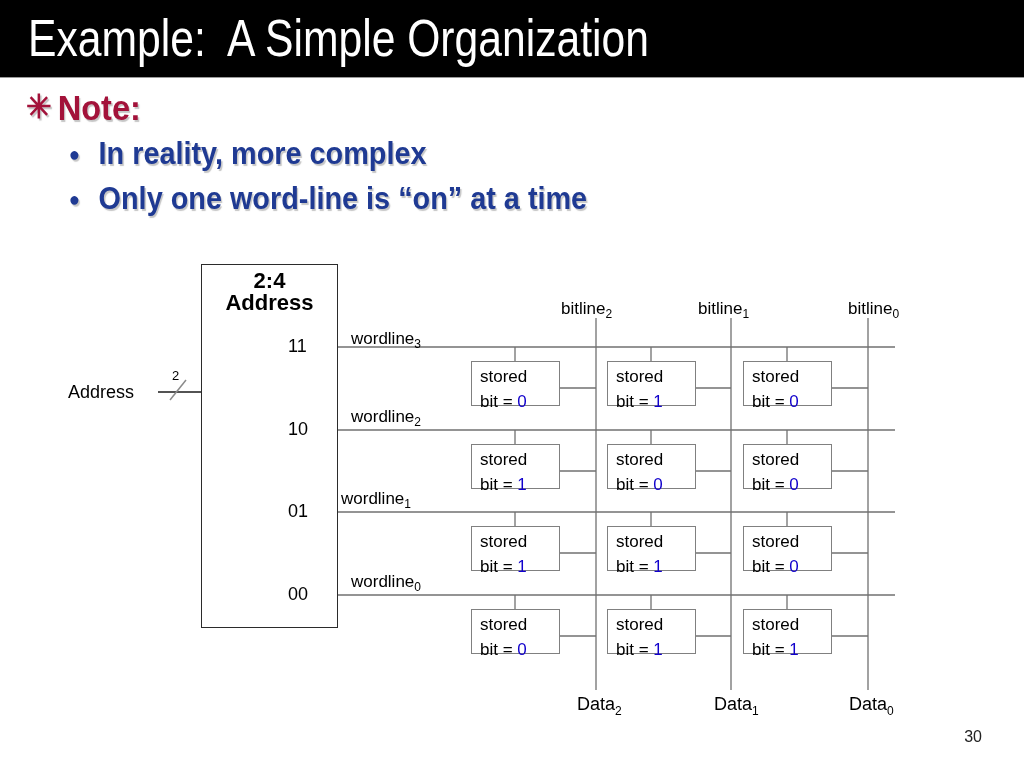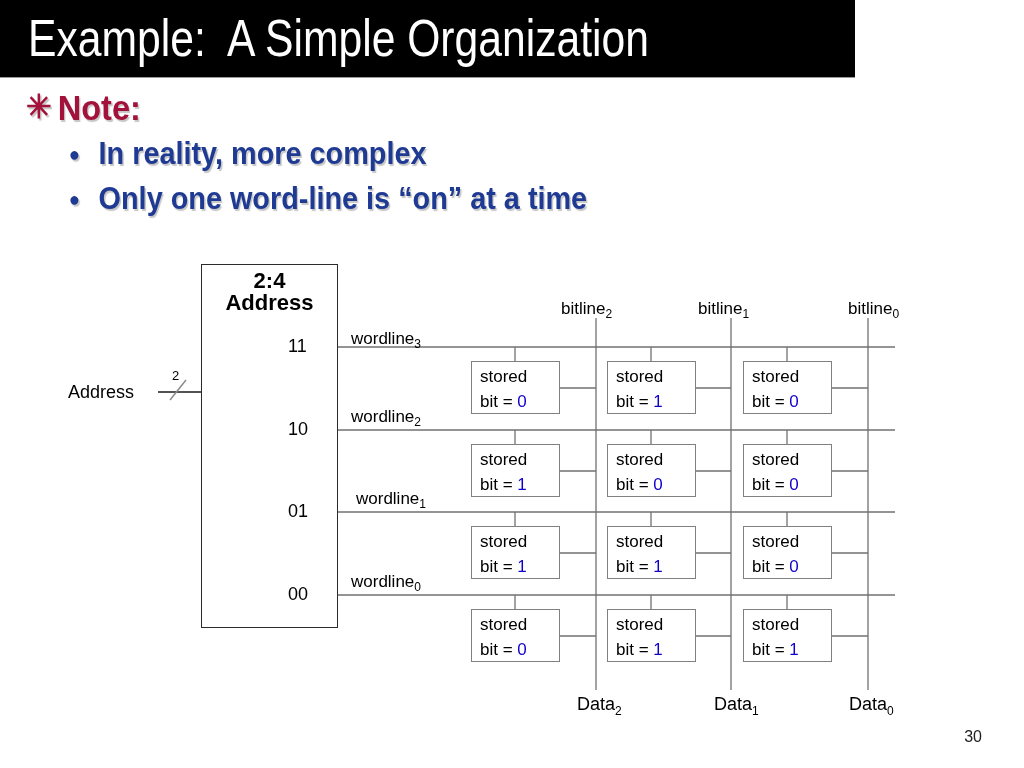--- a/index.html
+++ b/index.html
@@ -10,21 +10,21 @@
     background: #ffffff;
     font-family: "Liberation Sans", sans-serif;
     overflow: hidden;
     position: relative;
   }
 
   
   #title-bar {
     position: absolute;
     left: 0; top: 0;
-    width: 855px; height: 78px;
+    width: 1024px; height: 78px;
     background: #000000;
     border-bottom: 1px solid #9a9a9a;
   }
   #title-text {
     position: absolute;
     left: 28px; top: 50%;
     transform: translateY(-52%) scaleX(0.82);
     transform-origin: left center;
     color: #ffffff;
     font-size: 52px;
@@ -110,21 +110,21 @@
     position: absolute;
     font-size: 18px;
     color: #000;
     text-align: left;
     width: 40px;
   }
 
   
   .cell {
     position: absolute;
-    width: 89px; height: 53px;
+    width: 89px; height: 45px;
     border: 1.2px solid #808080;
     background: #ffffff;
     font-size: 17px;
     color: #000;
     line-height: 25px;
     padding: 2px 0 0 8px;
   }
   .cell .bitval { color: #1100CC; }
 
   #page-num {
@@ -220,21 +220,21 @@
   <div class="dec-out" style="left:288px; top:419px;">10</div>
   <div class="dec-out" style="left:288px; top:501px;">01</div>
   <div class="dec-out" style="left:288px; top:584px;">00</div>
 
   <div class="dlabel" style="left:351px; top:317px;margin-top:12px;">
     <span>wordline</span><sub>3</sub>
   </div>
   <div class="dlabel" style="left:351px; top:407px;">
     <span>wordline</span><sub>2</sub>
   </div>
-  <div class="dlabel" style="left:356px; top:489px;">
+  <div class="dlabel" style="left:341px; top:489px;">
     <span>wordline</span><sub>1</sub>
   </div>
   <div class="dlabel" style="left:351px; top:572px;">
     <span>wordline</span><sub>0</sub>
   </div>
 
   <div class="dlabel" style="left:561px; top:299px;">
     <span>bitline</span><sub>2</sub>
   </div>
   <div class="dlabel" style="left:698px; top:299px;">

